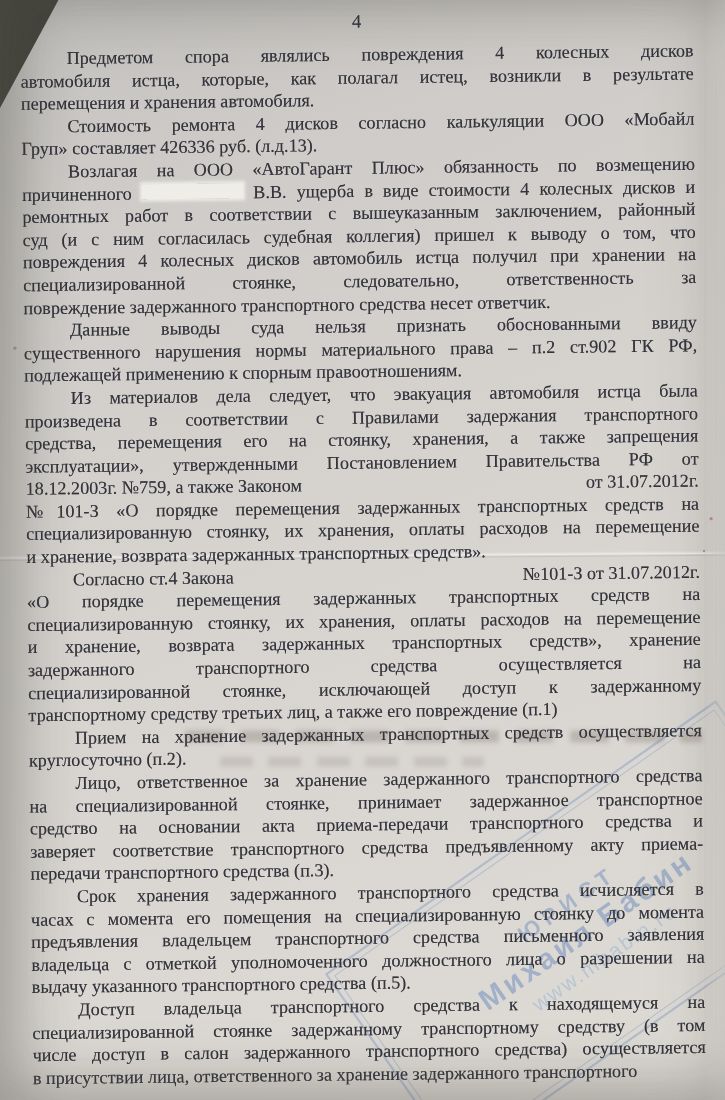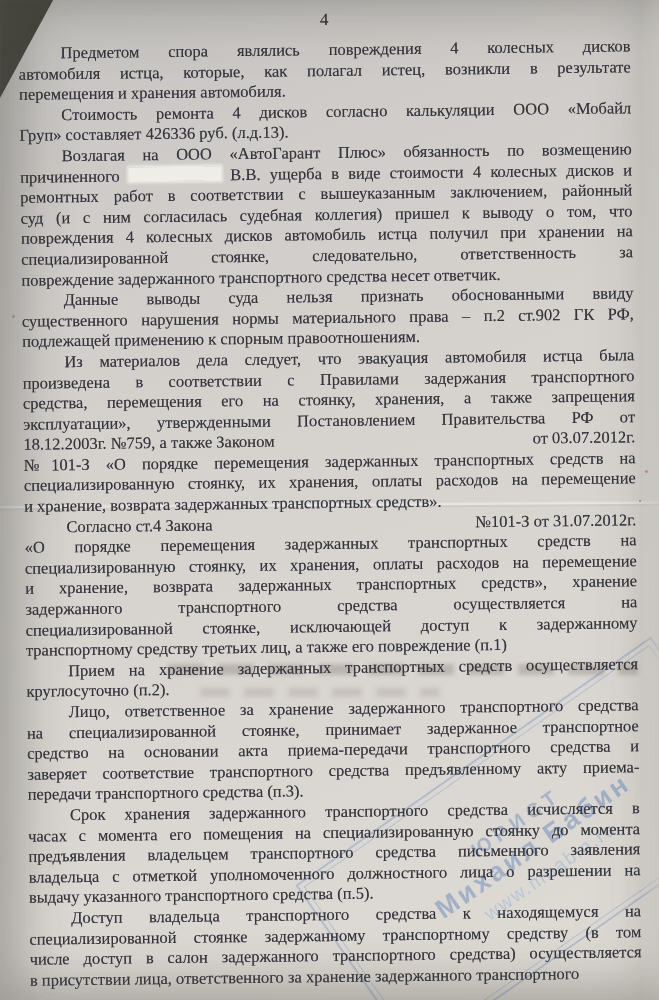--- a/index.html
+++ b/index.html
@@ -96,21 +96,21 @@
         <div class="line j"><span>существенного нарушения нормы материального права – п.2 ст.902 ГК РФ,</span></div>
         <div class="line"><span>подлежащей применению к спорным правоотношениям.</span></div>
       </div>
       <div>
         <div class="line j ind"><span>Из материалов дела следует, что эвакуация автомобиля истца была</span></div>
         <div class="line j"><span>произведена в соответствии с Правилами задержания транспортного</span></div>
         <div class="line j"><span>средства, перемещения его на стоянку, хранения, а также запрещения</span></div>
         <div class="line j"><span>эксплуатации», утвержденными Постановлением Правительства РФ от</span></div>
         <div class="line split">
           <span>18.12.2003г. №759, а также Законом</span>
-          <span>от 03.07.2012г.</span>
+          <span>от 31.07.2012г.</span>
         </div>
         <div class="line j"><span>№101-З «О порядке перемещения задержанных транспортных средств на</span></div>
         <div class="line j"><span>специализированную стоянку, их хранения, оплаты расходов на перемещение</span></div>
         <div class="line"><span>и хранение, возврата задержанных транспортных средств».</span></div>
       </div>
       <div>
         <div class="line ind split">
           <span>Согласно ст.4 Закона</span>
           <span>№101-З от 31.07.2012г.</span>
         </div>

